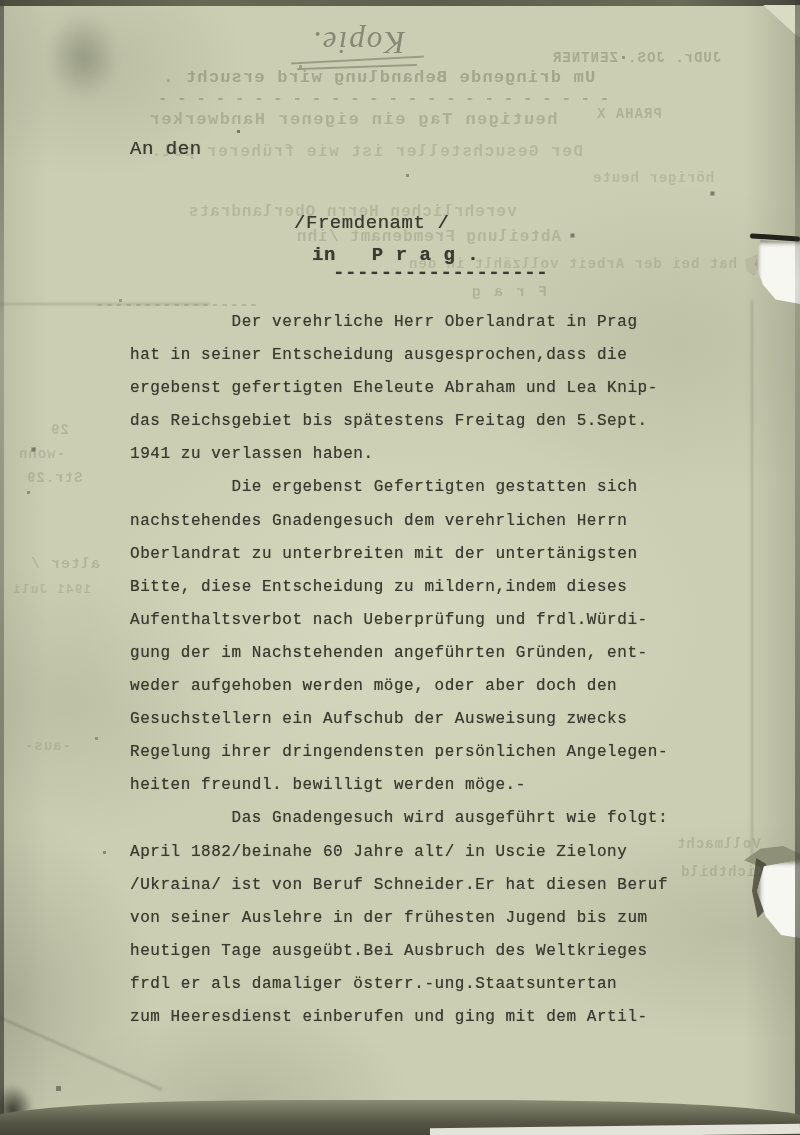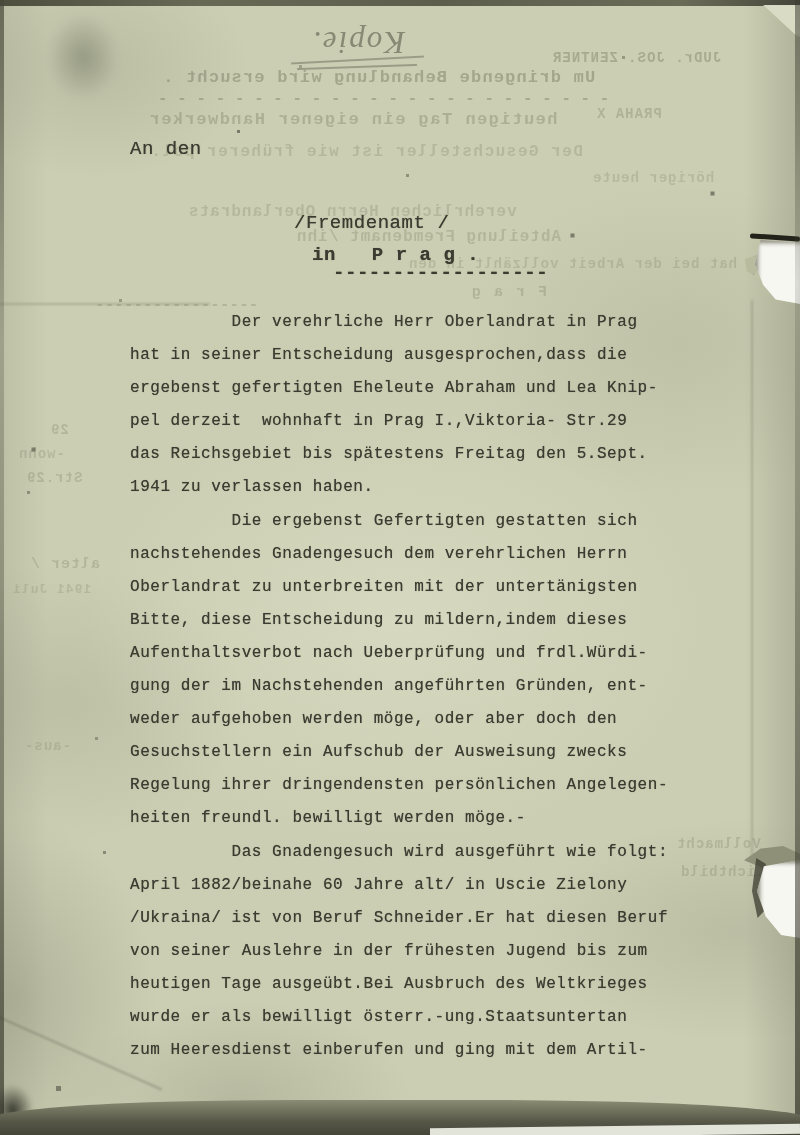--- a/index.html
+++ b/index.html
@@ -109,39 +109,38 @@
 
   <div class="typed" style="left:130px;top:138px;">An den</div>
   <div class="typed" style="left:294px;top:212px;">/Fremdenamt /</div>
   <div class="typed" style="left:312px;top:244px;font-weight:bold;">in   P r a g .</div>
   <div class="typed" style="left:333px;top:262px;font-weight:bold;">------------------</div>
 
   <div class="body-lines" id="body-lines">
       <div class="tline">          Der verehrliche Herr Oberlandrat in Prag</div>
       <div class="tline">hat in seiner Entscheidung ausgesprochen,dass die</div>
       <div class="tline">ergebenst gefertigten Eheleute Abraham und Lea Knip-</div>
-      <div class="tline">pel derzeit  wohnhaft in Prag I.,Viktoria- Str.29</div>
       <div class="tline">das Reichsgebiet bis spätestens Freitag den 5.Sept.</div>
       <div class="tline">1941 zu verlassen haben.</div>
       <div class="tline">          Die ergebenst Gefertigten gestatten sich</div>
       <div class="tline">nachstehendes Gnadengesuch dem verehrlichen Herrn</div>
       <div class="tline">Oberlandrat zu unterbreiten mit der untertänigsten</div>
       <div class="tline">Bitte, diese Entscheidung zu mildern,indem dieses</div>
       <div class="tline">Aufenthaltsverbot nach Ueberprüfung und frdl.Würdi-</div>
       <div class="tline">gung der im Nachstehenden angeführten Gründen, ent-</div>
       <div class="tline">weder aufgehoben werden möge, oder aber doch den</div>
       <div class="tline">Gesuchstellern ein Aufschub der Ausweisung zwecks</div>
       <div class="tline">Regelung ihrer dringendensten persönlichen Angelegen-</div>
       <div class="tline">heiten freundl. bewilligt werden möge.-</div>
       <div class="tline">          Das Gnadengesuch wird ausgeführt wie folgt:</div>
       <div class="tline">April 1882/beinahe 60 Jahre alt/ in Uscie Zielony</div>
       <div class="tline">/Ukraina/ ist von Beruf Schneider.Er hat diesen Beruf</div>
       <div class="tline">von seiner Auslehre in der frühesten Jugend bis zum</div>
       <div class="tline">heutigen Tage ausgeübt.Bei Ausbruch des Weltkrieges</div>
-      <div class="tline">wurde er als bewilligt österr.-ung.Staatsuntertan</div>
+      <div class="tline">frdl er als damaliger österr.-ung.Staatsuntertan</div>
       <div class="tline">zum Heeresdienst einberufen und ging mit dem Artil-</div>
     </div>
 
   <div class="smudge"></div>
   <div class="crease-v"></div>
   <div class="crease-h"></div>
   <div class="crease-d"></div>
   <div class="tear-a-line"></div>
   <div class="tear-a-nub"></div>
   <div class="tear tear-a"></div>

